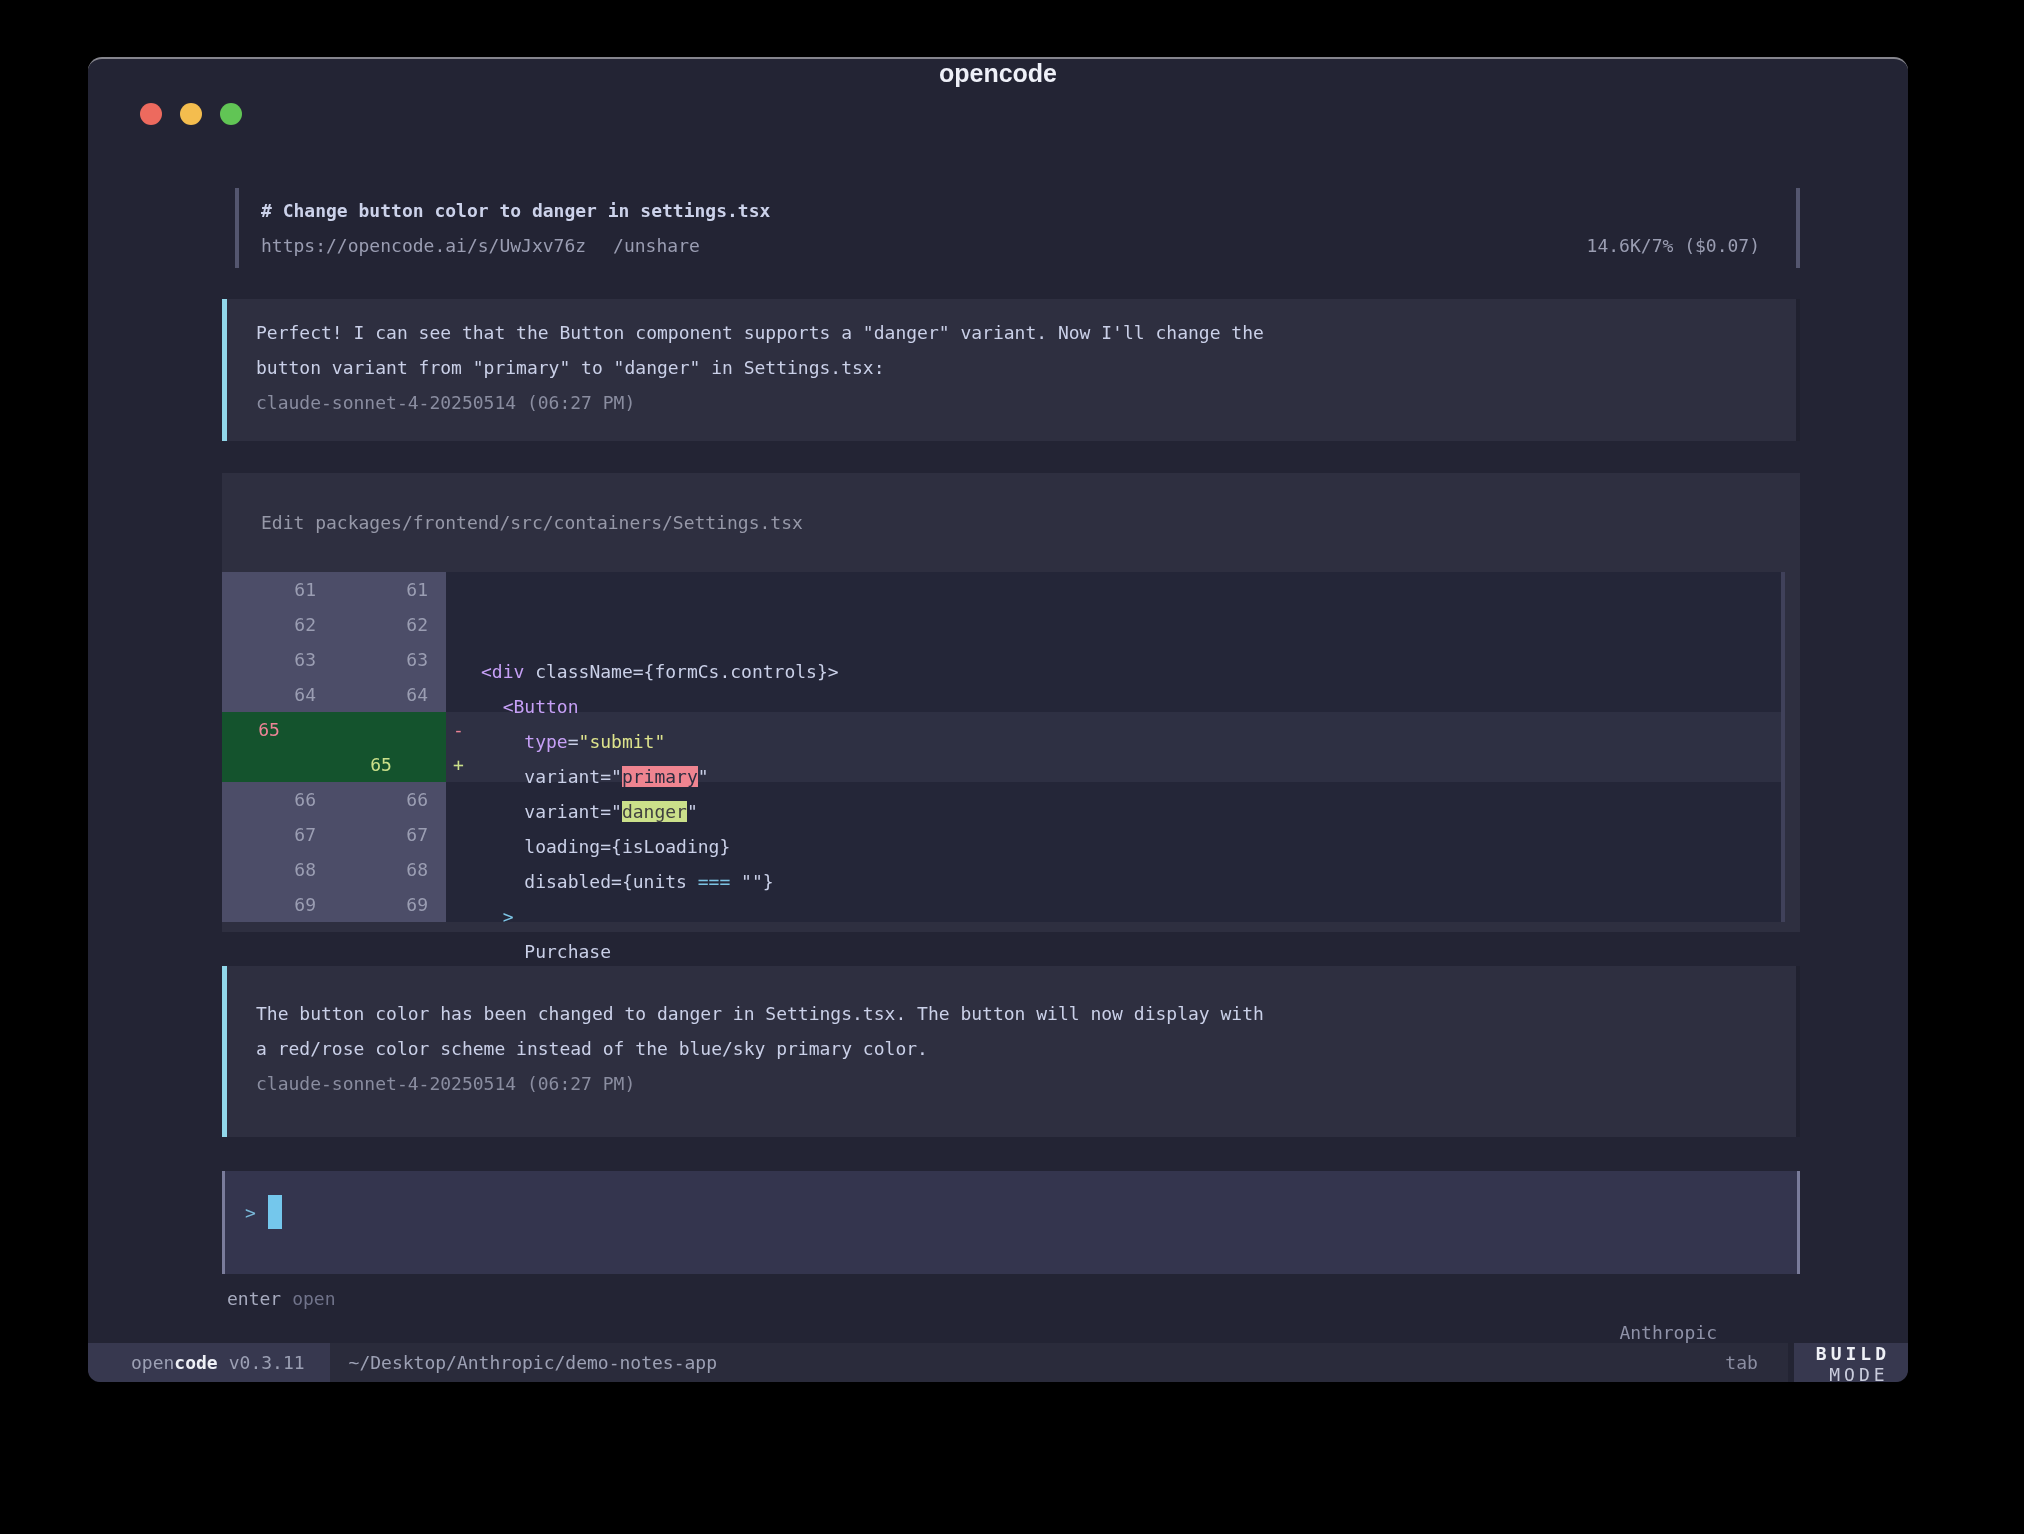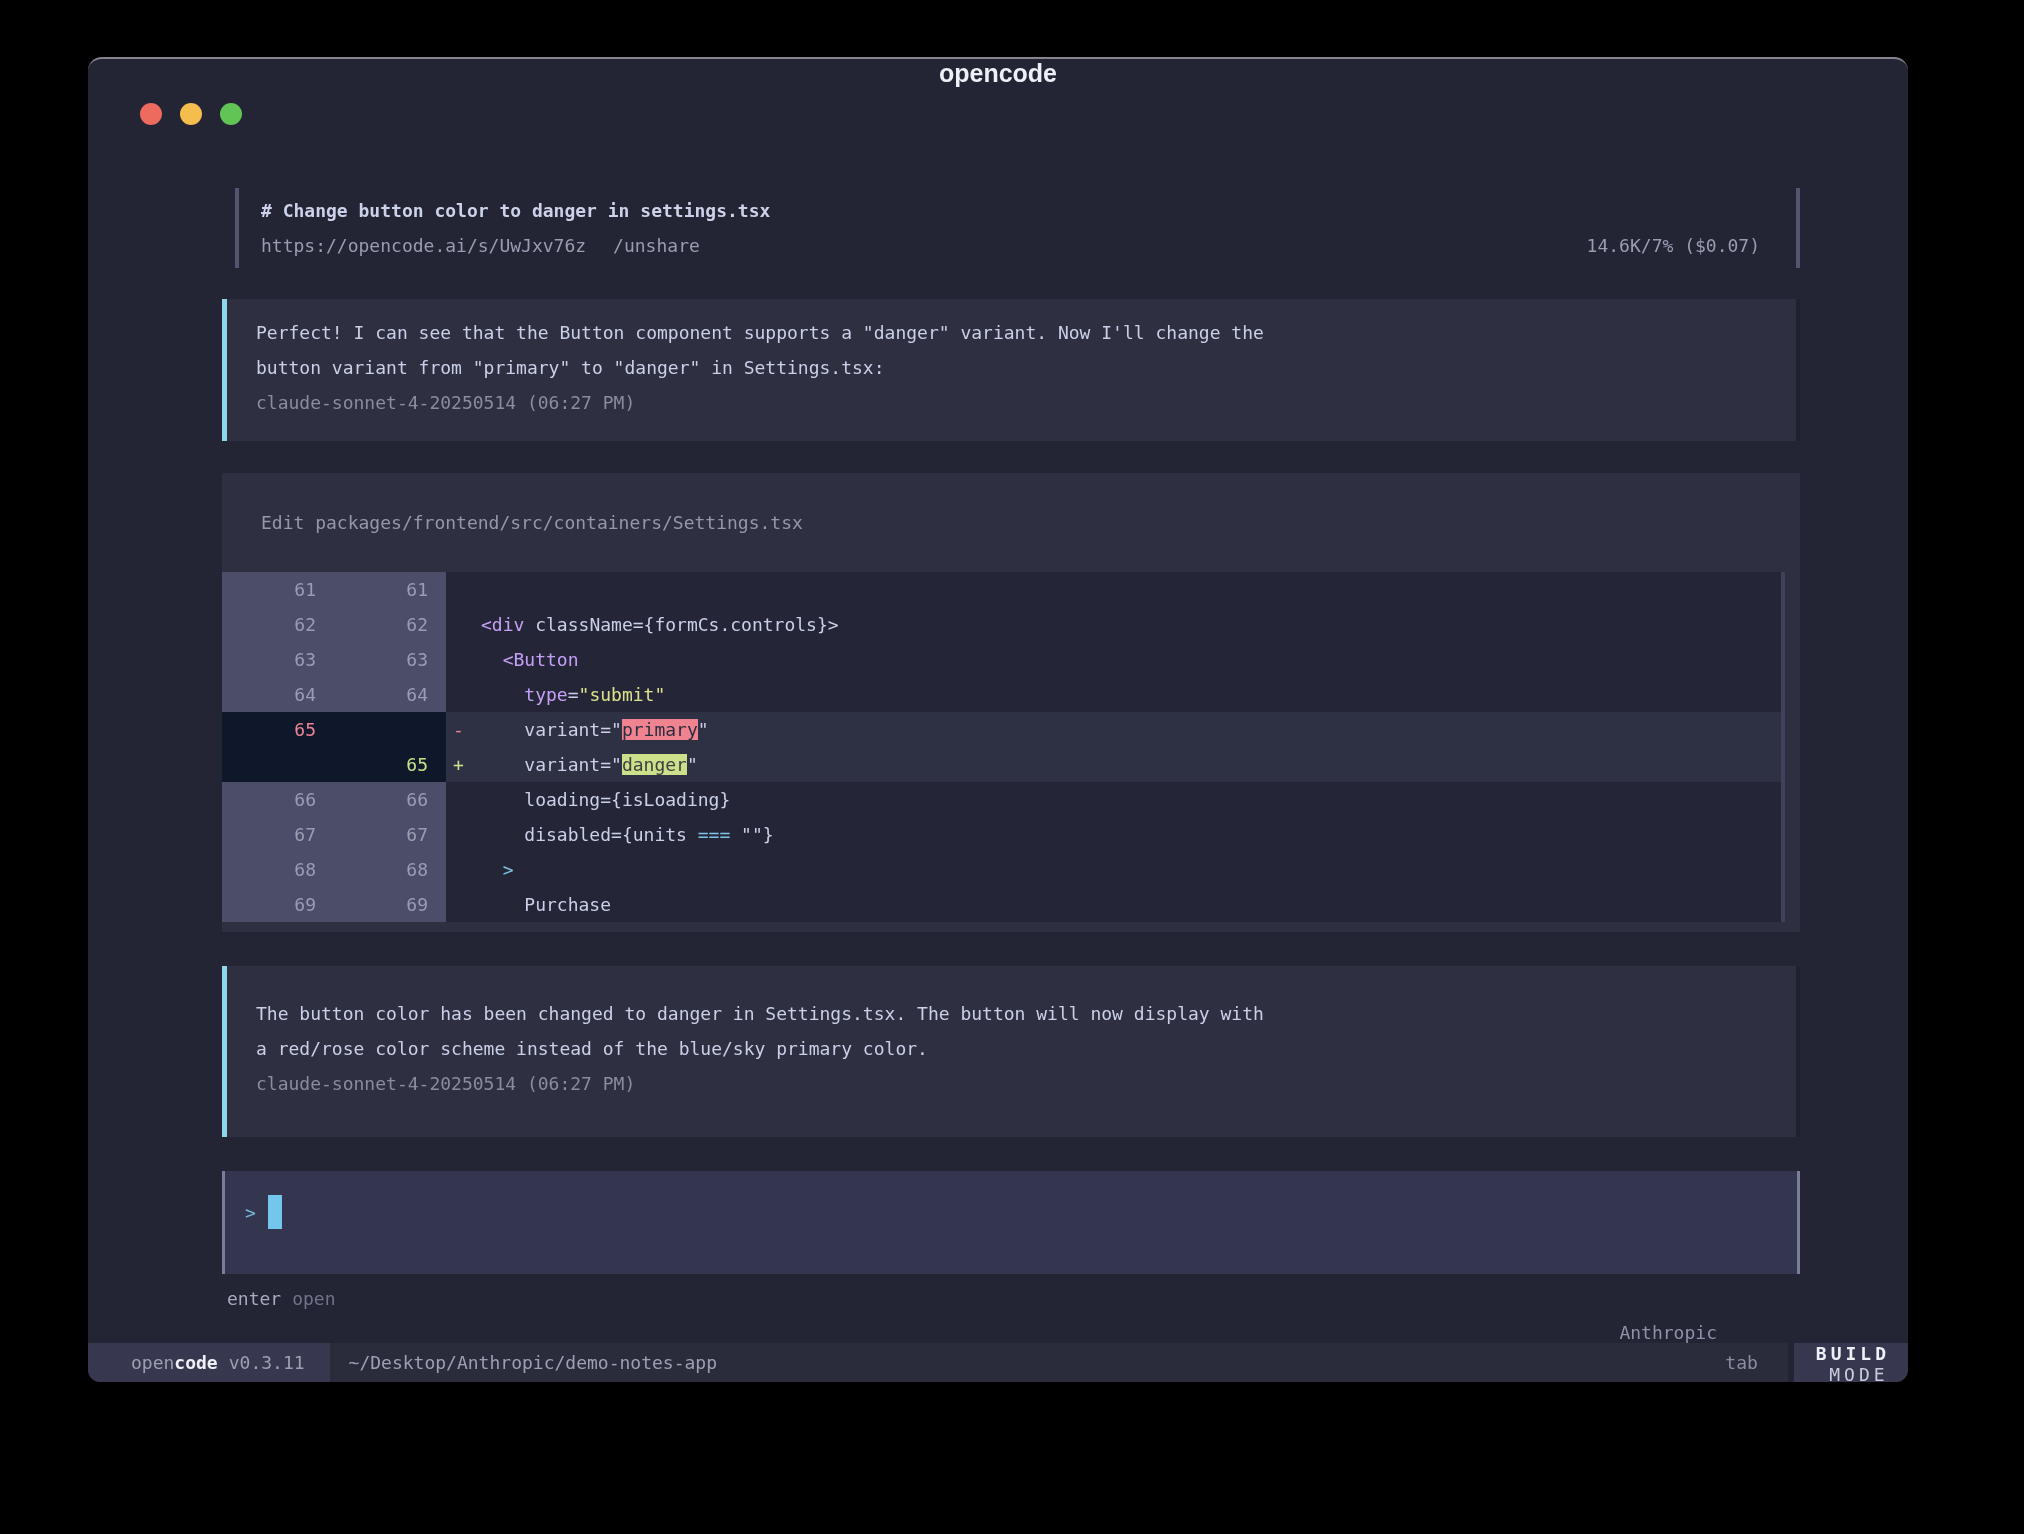--- a/index.html
+++ b/index.html
@@ -34,23 +34,23 @@
   .msg-meta { color:#8a8da0; }
   .msg2 { margin-top:34px; padding-top:30px; padding-bottom:36px; }
 
   
   .tool-block { margin-top:32px; background:#2e2f40; padding:32px 15px 10px 0; }
   .tool-title { color:#9698a8; padding-left:39px; height:35px; line-height:35px; margin-bottom:32px; white-space:pre; }
   .difftable { background:#242638; border-right:4px solid #40415a; }
   .drow { display:flex; height:35px; line-height:35px; }
   .dnum { width:112px; flex:none; text-align:right; padding-right:18px; background:#4c4d68; color:#9b9eb3; }
   .dmark { width:33px; flex:none; padding-left:7px; }
-  .dcode { white-space:pre; padding-left:2px; }
+  .dcode { white-space:pre; padding-left:2px;margin-top:47px; }
   .drow.del, .drow.add { background:#2e3043; }
-  .drow.del .dnum, .drow.add .dnum { background:#0f172a; }
+  .drow.del .dnum, .drow.add .dnum { background:#14532d;text-align:center; }
   .drow.del .dnum.old, .del .dmark { color:#ed8496; }
   .drow.add .dnum.new, .add .dmark { color:#cbe08a; }
   .seg.fg { color:#cad0e8; } .seg.violet { color:#c6a0f6; } .seg.str { color:#dde38c; } .seg.cyan { color:#7dc4e4; }
   .seg.delhl { background:#ef8490; color:#2c2d40; } .seg.addhl { background:#cbe08a; color:#404040; }
 
   
   .inputbox { margin-top:34px; height:103px; background:#34354e;
               border-left:3px solid #7a7c9b; border-right:3px solid #7a7c9b;
               padding:24px 0 0 20px; display:flex; align-items:flex-start; }
   .prompt { color:#79b8d8; line-height:35px; }

